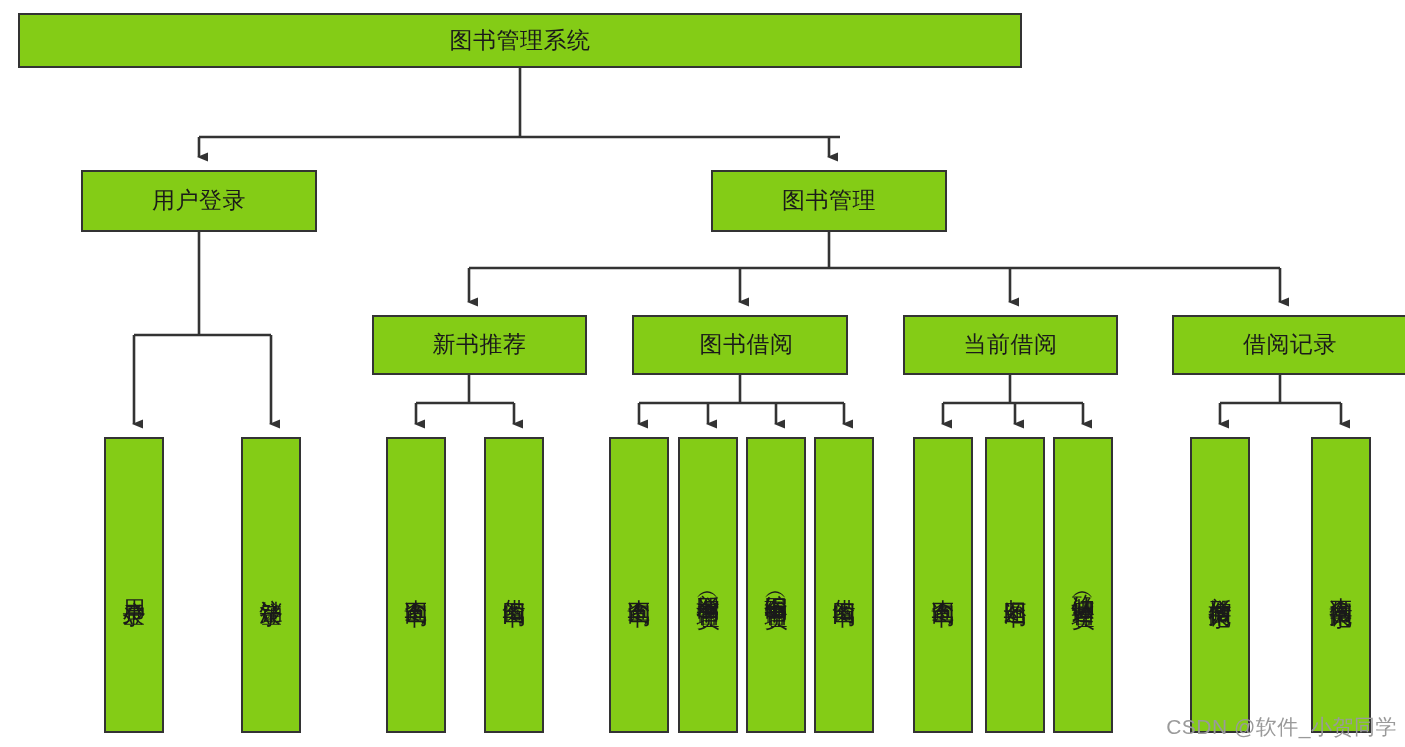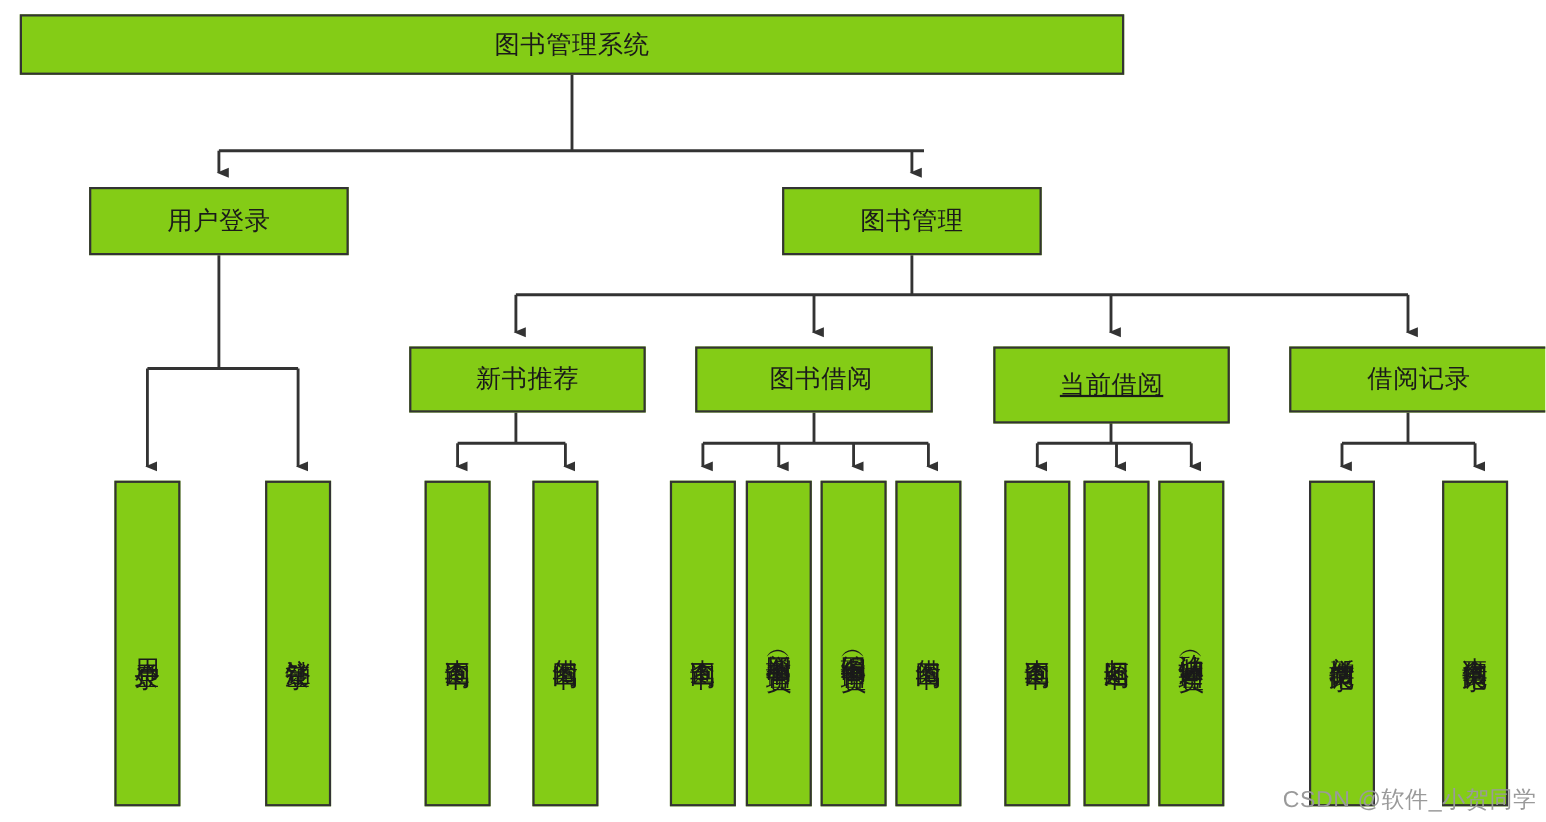--- a/index.html
+++ b/index.html
@@ -132,21 +132,21 @@
   <div class="node horiz" style="left: 711px; top: 170px; width: 236px; height: 62px;">
     <span class="lbl">图书管理</span>
   </div>
 
   <div class="node horiz" style="left: 372px; top: 315px; width: 215px; height: 60px;">
     <span class="lbl">新书推荐</span>
   </div>
   <div class="node horiz" style="left: 632px; top: 315px; width: 216px; height: 60px; padding-left: 13px;">
     <span class="lbl">图书借阅</span>
   </div>
-  <div class="node horiz" style="left: 903px; top: 315px; width: 215px; height: 70px; text-decoration: underline;">
+  <div class="node horiz" style="left: 903px; top: 315px; width: 215px; height: 60px;">
     <span class="lbl">当前借阅</span>
   </div>
   <div class="node horiz" style="left: 1172px; top: 315px; width: 236px; height: 60px;">
     <span class="lbl">借阅记录</span>
   </div>
 
   <div class="node vert" style="left: 104px; top: 437px; width: 60px; height: 296px;">
     <span class="lbl">用户登录</span>
   </div>
   <div class="node vert" style="left: 241px; top: 437px; width: 60px; height: 296px;">

